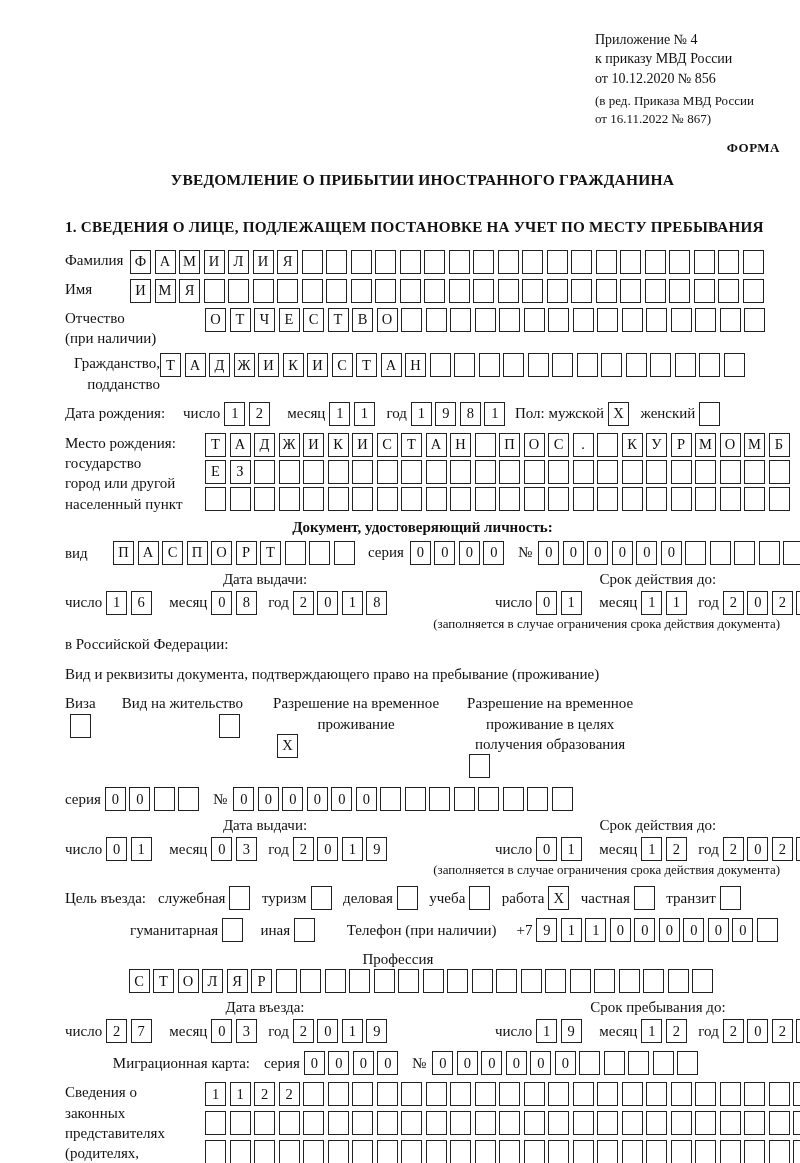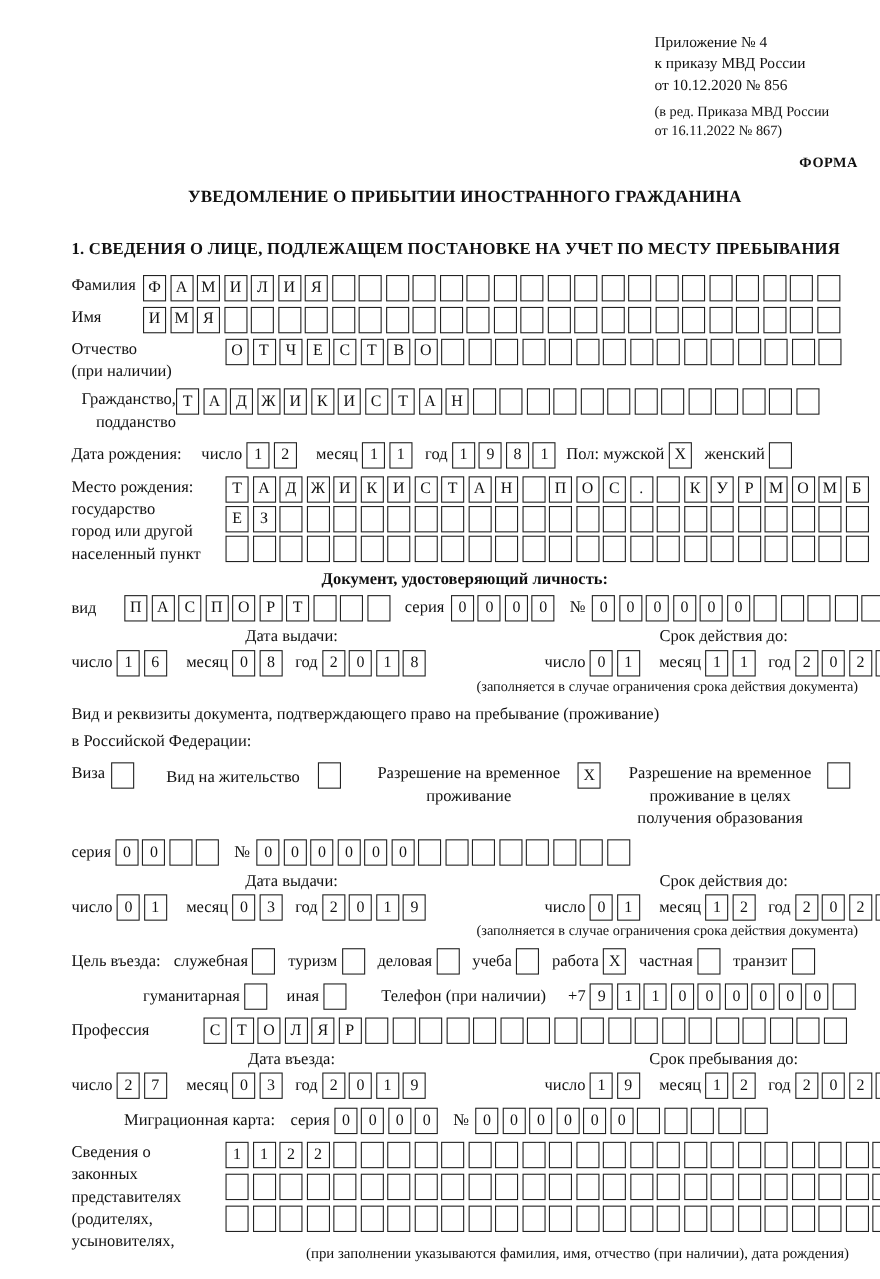--- a/index.html
+++ b/index.html
@@ -35,21 +35,21 @@
   .datecols { display:flex; margin-top:6px; }
   .dcol-left { width:400px; flex:none; }
   .dcol-right { flex:1; padding-left:30px; }
   .dhead { text-align:center; font-size:15px; }
   .dline { display:flex; align-items:center; margin-top:3px; }
   .note { font-size:13px; text-align:right; margin-top:1px; }
 
   .intro { font-size:15px; margin-top:8px; line-height:1.45; }
 
   .visarow { display:flex; align-items:flex-start; margin-top:8px; }
-  .opt { display:flex; align-items:flex-start; }
+  .opt { display:flex; align-items:flex-start;flex-direction:column; }
   .optlbl { font-size:15px; line-height:1.35; }
   .center { text-align:center; }
 
   .purpose { display:flex; align-items:center; margin-top:8px; font-size:15px; flex-wrap:nowrap; }
   .plbl { margin:0 4px 0 8px; flex:none; }
   .p0 { margin-left:0; }
 
   .rep-note { font-size:13.5px; margin-top:12px; text-align:center; width:640px; }
 </style>
 </head>
@@ -401,22 +401,22 @@
             <span class="cell">2</span>
             <span class="cell">0</span>
             <span class="cell">2</span>
             <span class="cell">5</span>
           </span>
       </div>
     </div>
   </div>
   <div class="note">(заполняется в случае ограничения срока действия документа)</div>
 
+  <div class="intro" style="margin-top:2px;">в Российской Федерации:</div>
   <div class="intro">Вид и реквизиты документа, подтверждающего право на пребывание (проживание)</div>
-  <div class="intro" style="margin-top:2px;">в Российской Федерации:</div>
 
   <div class="visarow">
     <div class="opt">
       <span class="optlbl">Виза</span>
       <span class="cells" style="margin-left:5px;">
           <span class="cell"></span>
         </span>
     </div>
     <div class="opt" style="margin-left:26px;align-items:flex-end;">
       <span class="optlbl">Вид на жительство</span>
@@ -570,21 +570,21 @@
         <span class="cell">0</span>
         <span class="cell">0</span>
         <span class="cell">0</span>
         <span class="cell">0</span>
         <span class="cell">0</span>
         <span class="cell">0</span>
         <span class="cell"></span>
       </span>
   </div>
 
-  <div class="row vcenter" style="margin-top:7px;">
+  <div class="row vcenter" style="margin-top:7px;flex-direction:column;">
     <span class="lbl w120">Профессия</span>
     <span class="cells">
         <span class="cell">С</span>
         <span class="cell">Т</span>
         <span class="cell">О</span>
         <span class="cell">Л</span>
         <span class="cell">Я</span>
         <span class="cell">Р</span>
         <span class="cell"></span>
         <span class="cell"></span>

